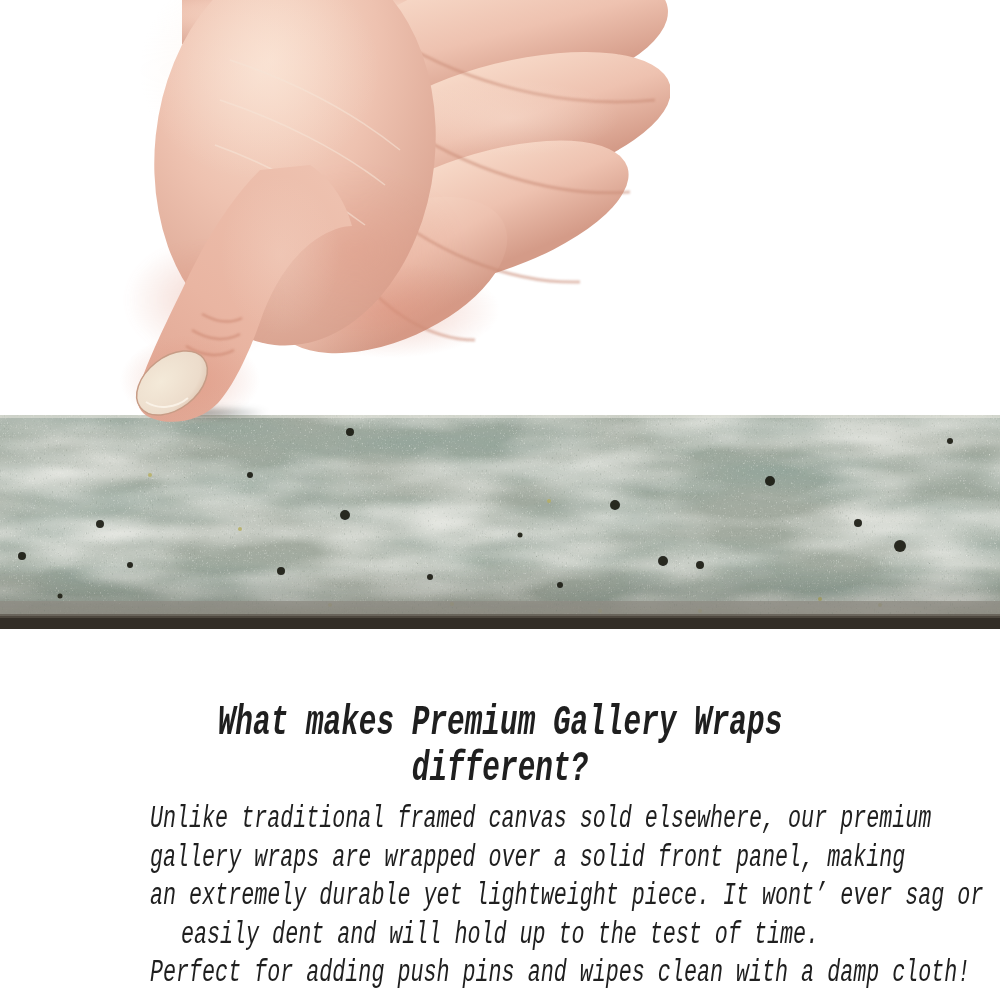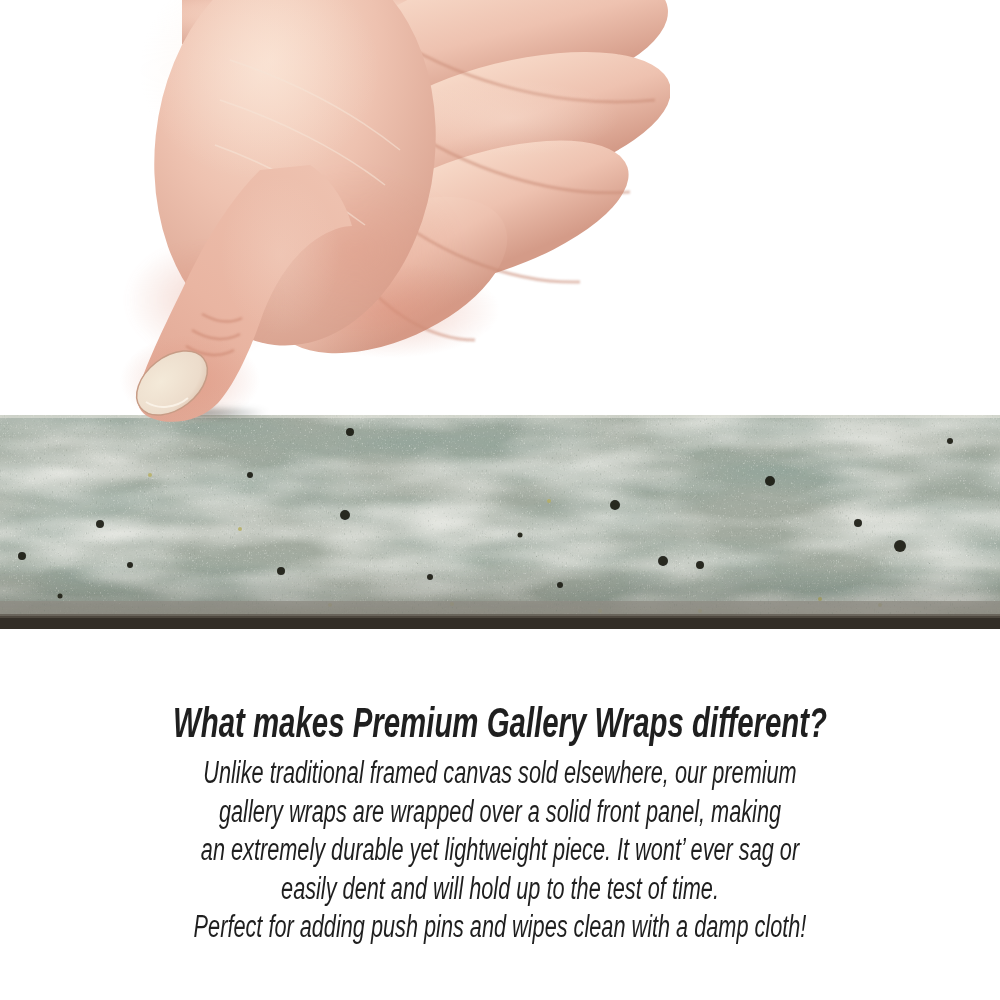--- a/index.html
+++ b/index.html
@@ -1,18 +1,18 @@
 <!DOCTYPE html>
 <html style="--background: #ffffff; --text: #1f1f1f; --canvas_base: #a3aba0; --canvas_dark_patch: #4e6054; --canvas_light_patch: #cdd0c5; --canvas_side: #8f8c83; --canvas_edge: #332e27; --skin_base: #eec2b0; --skin_highlight: #f8dccb; --skin_shadow: #d49b88; --skin_blush: #dd8f7a; --nail: #ecdccb;"><head>
 <meta charset="utf-8">
 <style>
   html,body{margin:0;padding:0;background:#ffffff;}
   .stage{
     position:relative;width:1000px;height:1000px;background:#fff;overflow:hidden;
-    font-family:Liberation Sans, sans-serif;
+    font-family:Liberation Mono, monospace;
   }
   .hand-wrap{position:absolute;left:110px;top:0;width:560px;height:436px;z-index:3;}
   .contact-shadow{
     position:absolute;left:122px;top:404px;width:168px;height:18px;border-radius:50%;
     background:radial-gradient(closest-side, rgba(35,40,33,.55), rgba(35,40,33,0) 75%);
     filter:blur(3px);z-index:2;
   }
   .canvas-strip{position:absolute;left:0;top:415px;width:1000px;height:214px;z-index:1;}
   .copy{
     position:absolute;left:0;top:700px;width:1000px;text-align:center;

